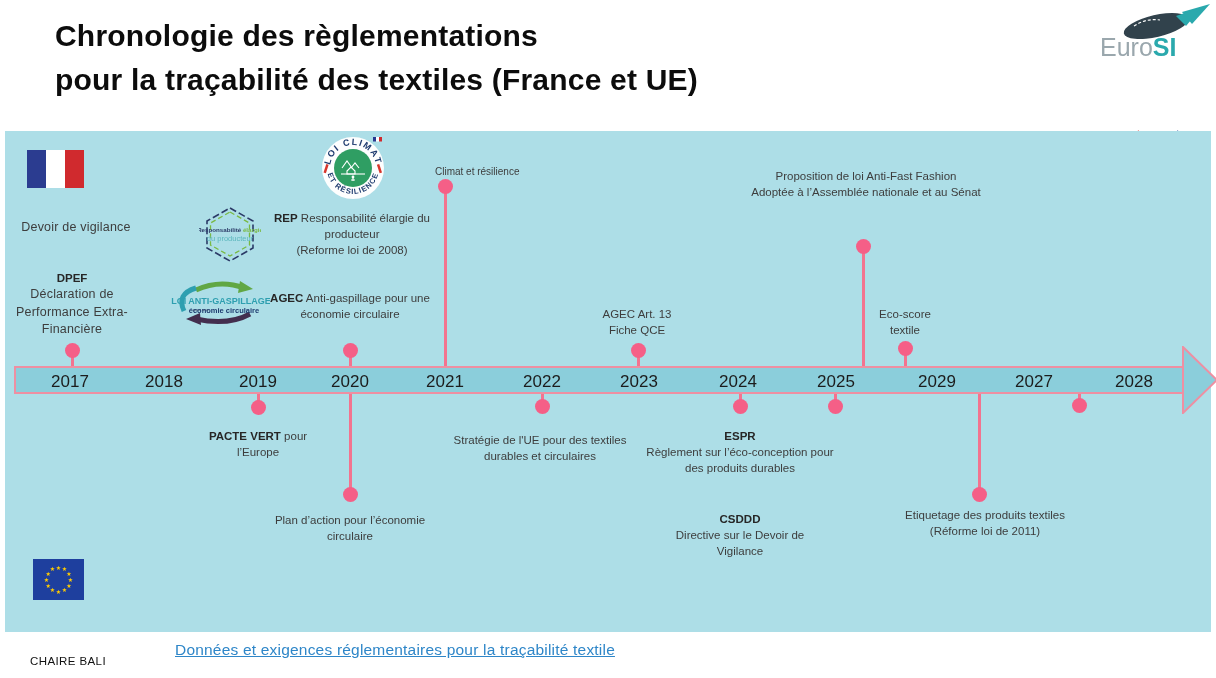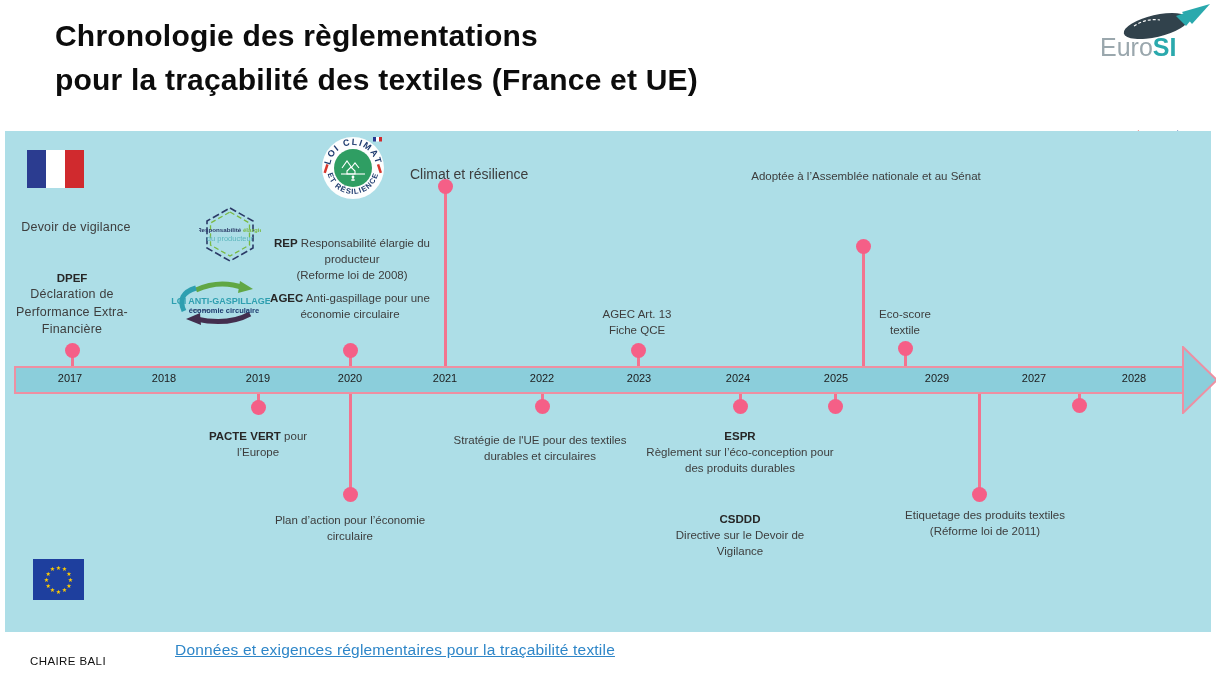--- a/index.html
+++ b/index.html
@@ -5,29 +5,29 @@
   html,body{margin:0;padding:0;background:#fff;}
   .canvas{position:relative;width:1216px;height:678px;background:#fff;
           font-family:"Liberation Sans",sans-serif;overflow:hidden;}
   .title{position:absolute;left:55px;top:14px;font-size:30px;font-weight:700;
          color:#0c0c0c;line-height:1.45;letter-spacing:.2px;}
   .panel{position:absolute;left:5px;top:131px;width:1206px;height:501px;background:#addee7;}
   
   .tl-bar{position:absolute;left:14px;top:366px;width:1170px;height:28px;background:#8bcedb;
           border:2px solid #ee8fa2;border-right:none;box-sizing:border-box;}
   .tl-arrow{position:absolute;left:1182px;top:346px;}
-  .year{position:absolute;top:372px;transform:translateX(-50%);font-size:11px;color:#1c1c1c;}
+  .year{position:absolute;top:372px;transform:translateX(-50%);font-size:17px;color:#1c1c1c;}
   .stem{position:absolute;width:3px;margin-left:-1.5px;background:#f3738f;}
   .dot{position:absolute;width:15px;height:15px;margin:-7.5px 0 0 -7.5px;border-radius:50%;background:#f55f87;}
   
   .lbl{position:absolute;transform:translateX(-50%);text-align:center;font-size:11.5px;
        color:#3d3d3d;line-height:1.4;}
   .lbl b{color:#262626;}
   .lbl.nowrap div{white-space:nowrap;}
-  .lbl-left{position:absolute;font-size:14px;color:#3d3d3d;}
+  .lbl-left{position:absolute;font-size:10px;color:#3d3d3d;margin-left:25px;}
   .geo{font-size:12.5px;letter-spacing:.2px;}
   
   .fr-flag{position:absolute;left:27px;top:150px;width:57px;height:38px;
      background:linear-gradient(90deg,#2b3c90 0 33.4%,#ffffff 33.4% 66.7%,#d02a2e 66.7%);}
   .eu-flag{position:absolute;left:33px;top:559px;}
   
   .eurosi{position:absolute;left:1098px;top:4px;}
   .union{position:absolute;left:1106px;top:84px;width:104px;text-align:center;margin-top:44px;}
   .union-cap{font-size:4.3px;color:#c23b33;line-height:1.35;letter-spacing:.1px;}
   .badge{position:absolute;}
@@ -200,37 +200,38 @@
   <div class="stem" style="left:1079px;top:394px;height:11px"></div>
   <div class="dot" style="left:1079px;top:405px"></div>
 
   <div class="lbl geo" style="left:76px;top:219px;width:140px">Devoir de vigilance</div>
 
   <div class="lbl" style="left:72px;top:270px;width:152px">
     <b>DPEF</b>
     <div class="geo">Déclaration de Performance Extra-Financière</div>
   </div>
 
-  <div class="lbl" style="left:352px;top:235px;width:170px">
+  <div class="lbl" style="left:352px;top:210px;width:170px">
     <span><b>REP</b><span> Responsabilité élargie du producteur</span></span>
     <div>(Reforme loi de 2008)</div>
   </div>
 
   <div class="lbl" style="left:350px;top:290px;width:182px">
     <b>AGEC</b><span> Anti-gaspillage pour une économie circulaire</span>
   </div>
 
   <div class="lbl-left" style="left:410px;top:166px">Climat et résilience</div>
 
   <div class="lbl nowrap" style="left:637px;top:306px">
     <div>AGEC Art. 13</div>
     <div>Fiche QCE</div>
   </div>
 
   <div class="lbl nowrap" style="left:866px;top:168px">
+    <div>Proposition de loi Anti-Fast Fashion</div>
     <div>Adoptée à l’Assemblée nationale et au Sénat</div>
   </div>
 
   <div class="lbl nowrap" style="left:905px;top:306px">
     <div>Eco-score</div>
     <div>textile</div>
   </div>
 
   <div class="lbl" style="left:258px;top:428px;width:122px">
     <b>PACTE VERT</b><span> pour l’Europe</span>

